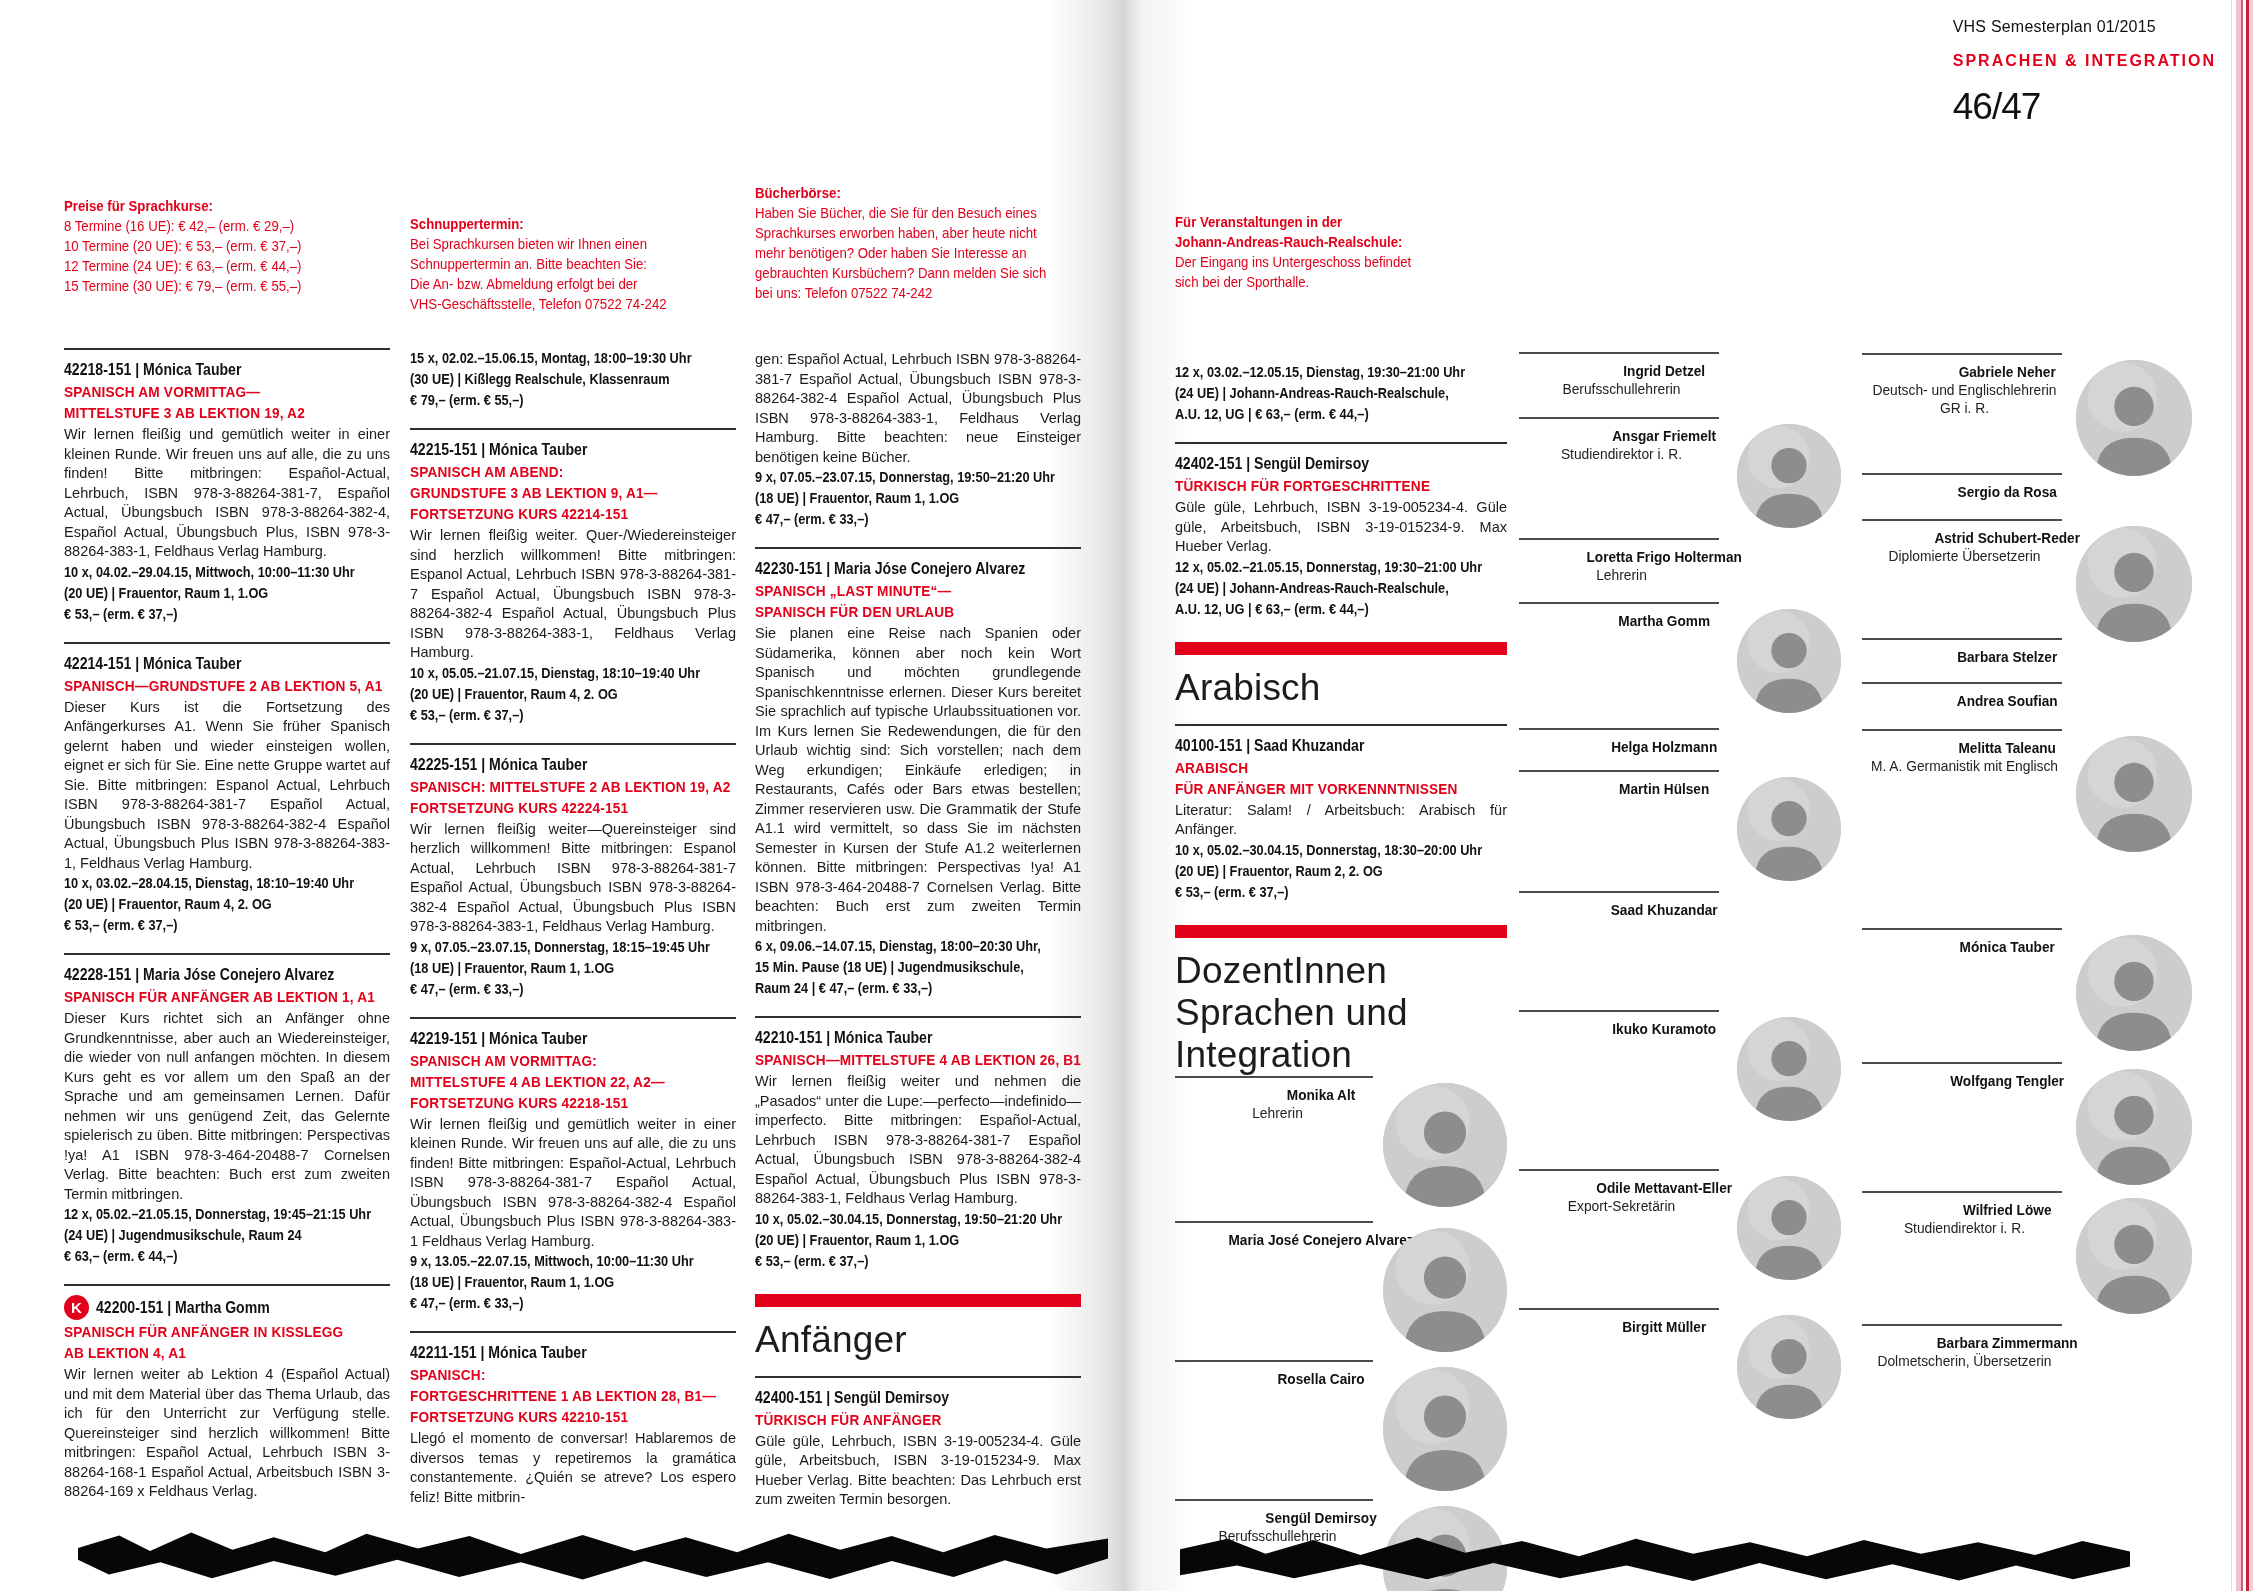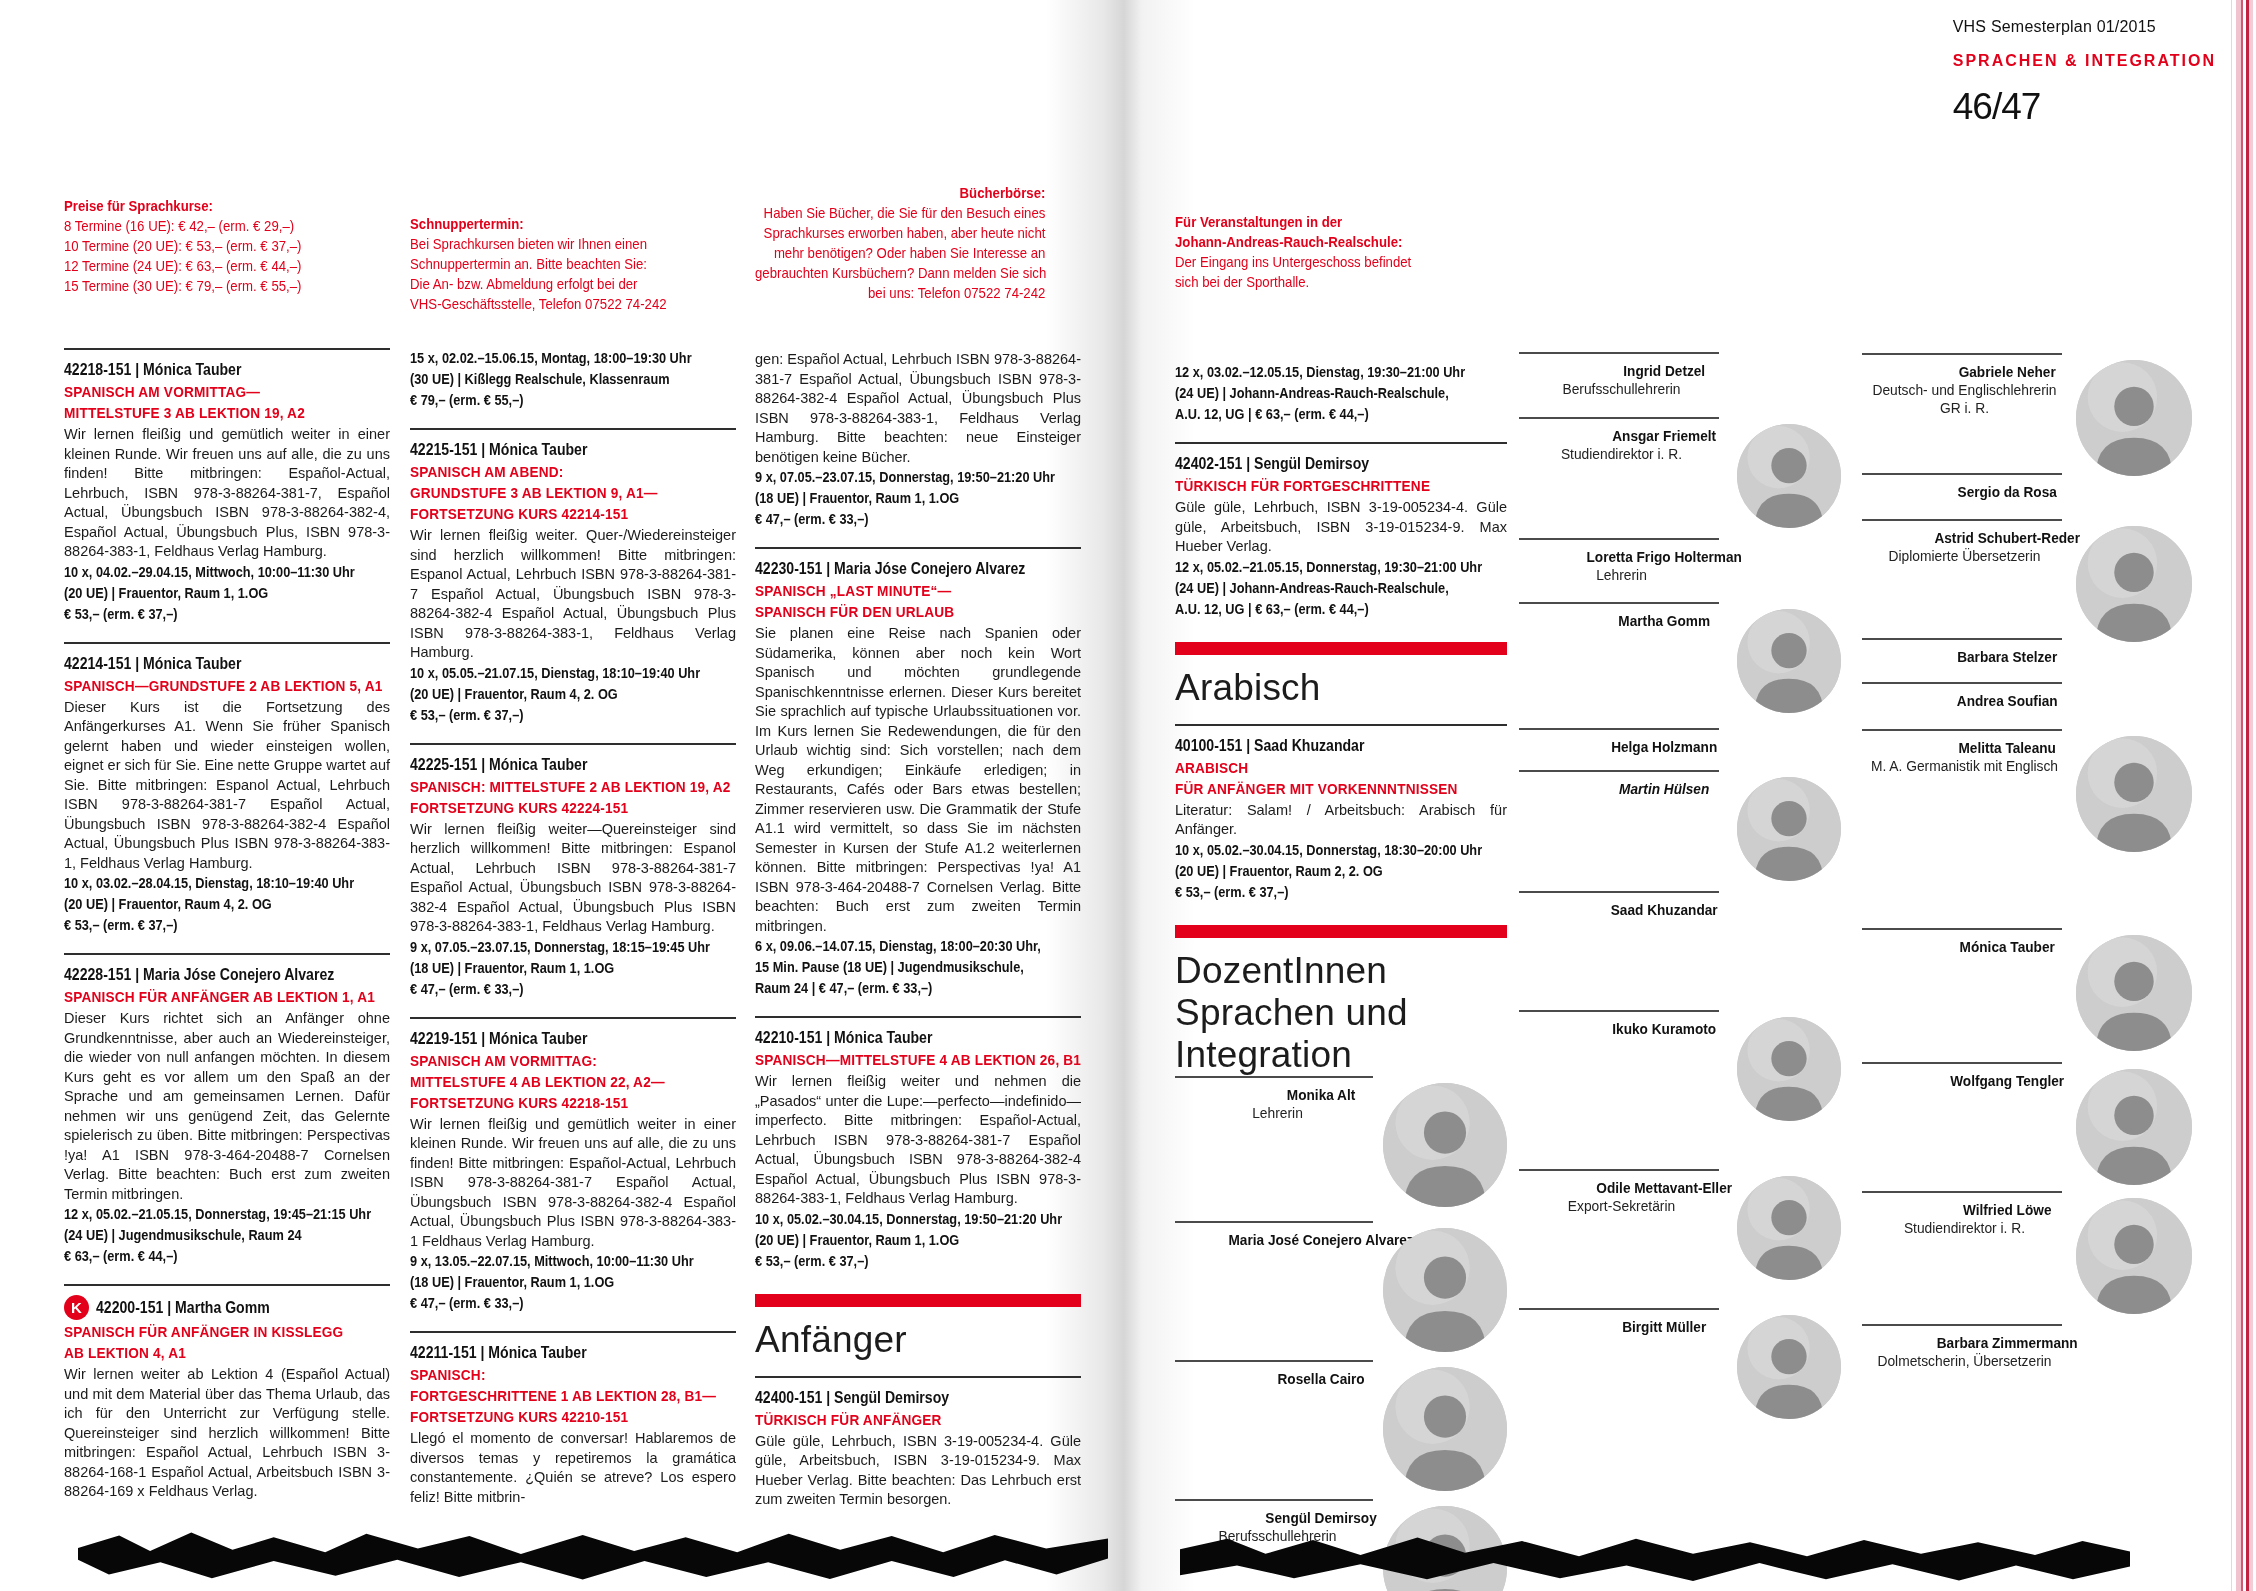--- a/index.html
+++ b/index.html
@@ -84,21 +84,21 @@
   </div>
   <div class="abs" style="left:410px;top:214px;width:330px;">
     <div class="info-title cond">Schnuppertermin:</div>
     <div>
         <div class="info-line cond">Bei Sprachkursen bieten wir Ihnen einen</div>
         <div class="info-line cond">Schnuppertermin an. Bitte beachten Sie:</div>
         <div class="info-line cond">Die An- bzw. Abmeldung erfolgt bei der</div>
         <div class="info-line cond">VHS-Geschäftsstelle, Telefon 07522 74-242</div>
       </div>
   </div>
-  <div class="abs" style="left:755px;top:183px;width:330px;text-align:right;">
+  <div class="abs" style="left:755px;top:183px;width:330px;">
     <div class="info-title cond">Bücherbörse:</div>
     <div>
         <div class="info-line cond">Haben Sie Bücher, die Sie für den Besuch eines</div>
         <div class="info-line cond">Sprachkurses erworben haben, aber heute nicht</div>
         <div class="info-line cond">mehr benötigen? Oder haben Sie Interesse an</div>
         <div class="info-line cond">gebrauchten Kursbüchern? Dann melden Sie sich</div>
         <div class="info-line cond">bei uns: Telefon 07522 74-242</div>
       </div>
   </div>
   <div class="abs" style="left:1175px;top:212px;width:340px;">
@@ -360,21 +360,21 @@
             <circle cx="40" cy="32" r="30" fill="#dadada" opacity="0.6"></circle>
             <circle cx="50" cy="40" r="17" fill="#8d8d8d"></circle>
             <path d="M17 100 Q17 67 50 67 Q83 67 83 100 Z" fill="#8d8d8d"></path>
           </svg>
         </div>
       </div>
       <div class="instr" style="min-height: 33px;">
         <div class="i-rule"></div>
         <div class="i-name cond">Helga Holzmann</div>
       </div>
-      <div class="instr" style="min-height: 112px; font-style: italic;">
+      <div class="instr" style="min-height: 112px;">
         <div class="i-rule"></div>
         <div class="i-name cond">Martin Hülsen</div>
         <div class="i-photo">
           <svg viewBox="0 0 100 100" xmlns="http://www.w3.org/2000/svg">
             <rect width="100" height="100" fill="#cdcdcd"></rect>
             <circle cx="40" cy="32" r="30" fill="#dadada" opacity="0.6"></circle>
             <circle cx="50" cy="40" r="17" fill="#8d8d8d"></circle>
             <path d="M17 100 Q17 67 50 67 Q83 67 83 100 Z" fill="#8d8d8d"></path>
           </svg>
         </div>

